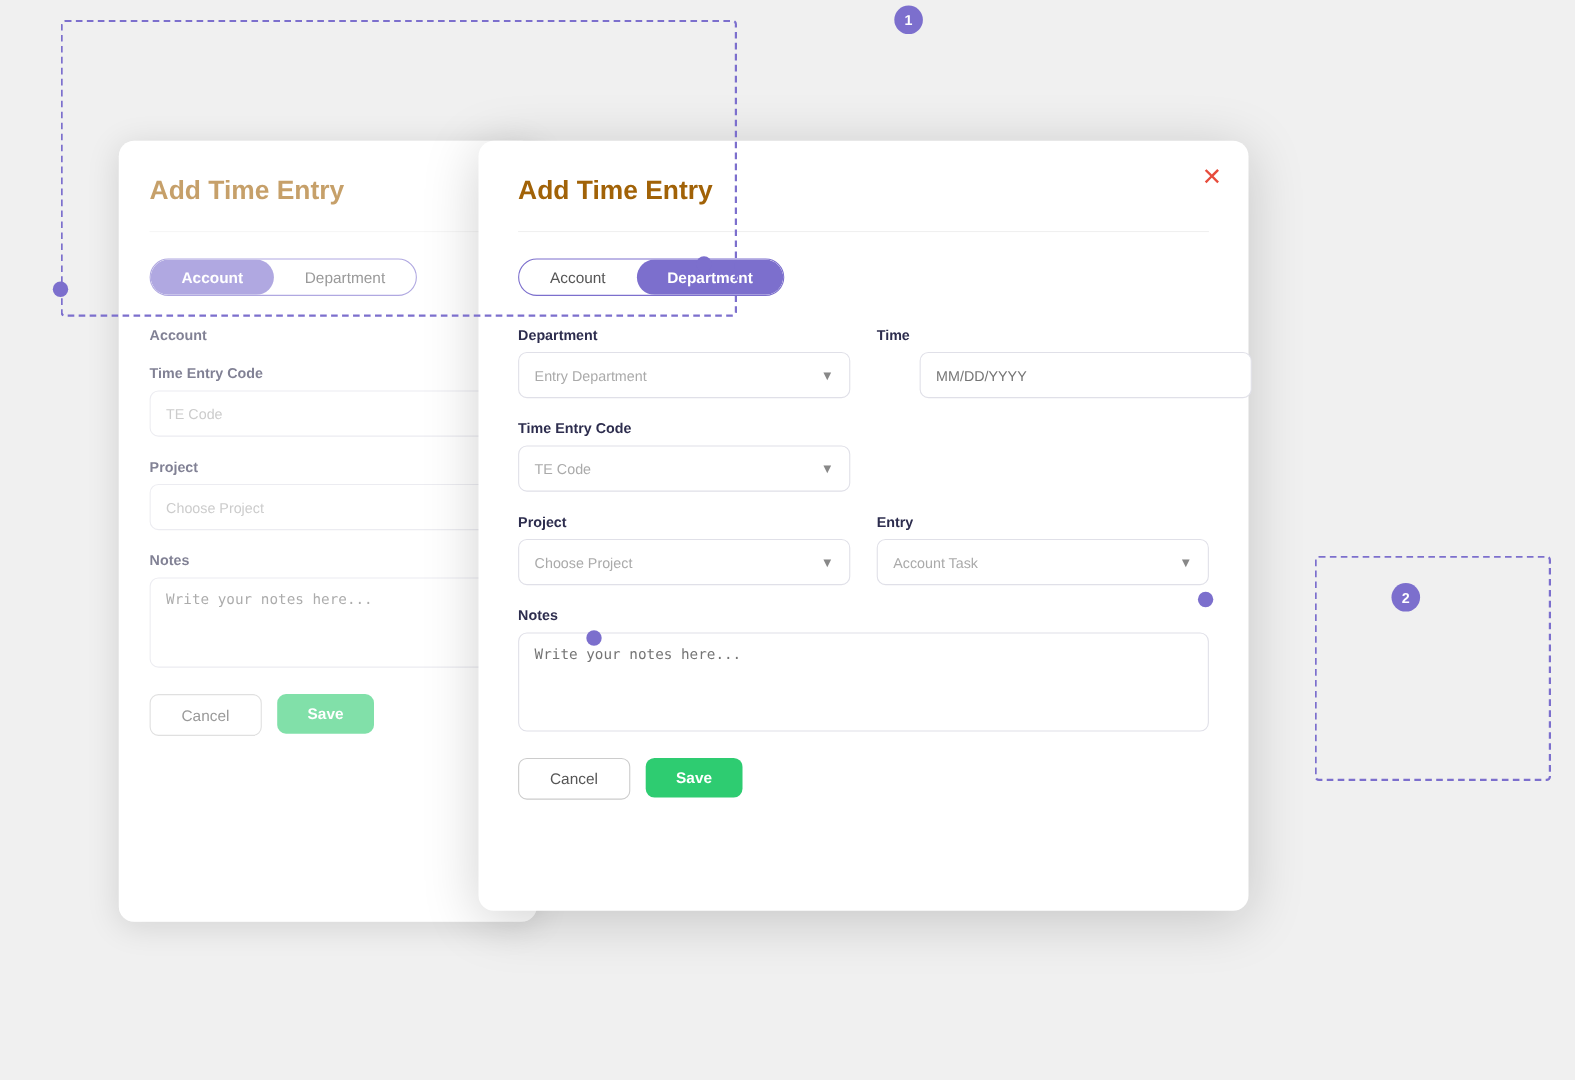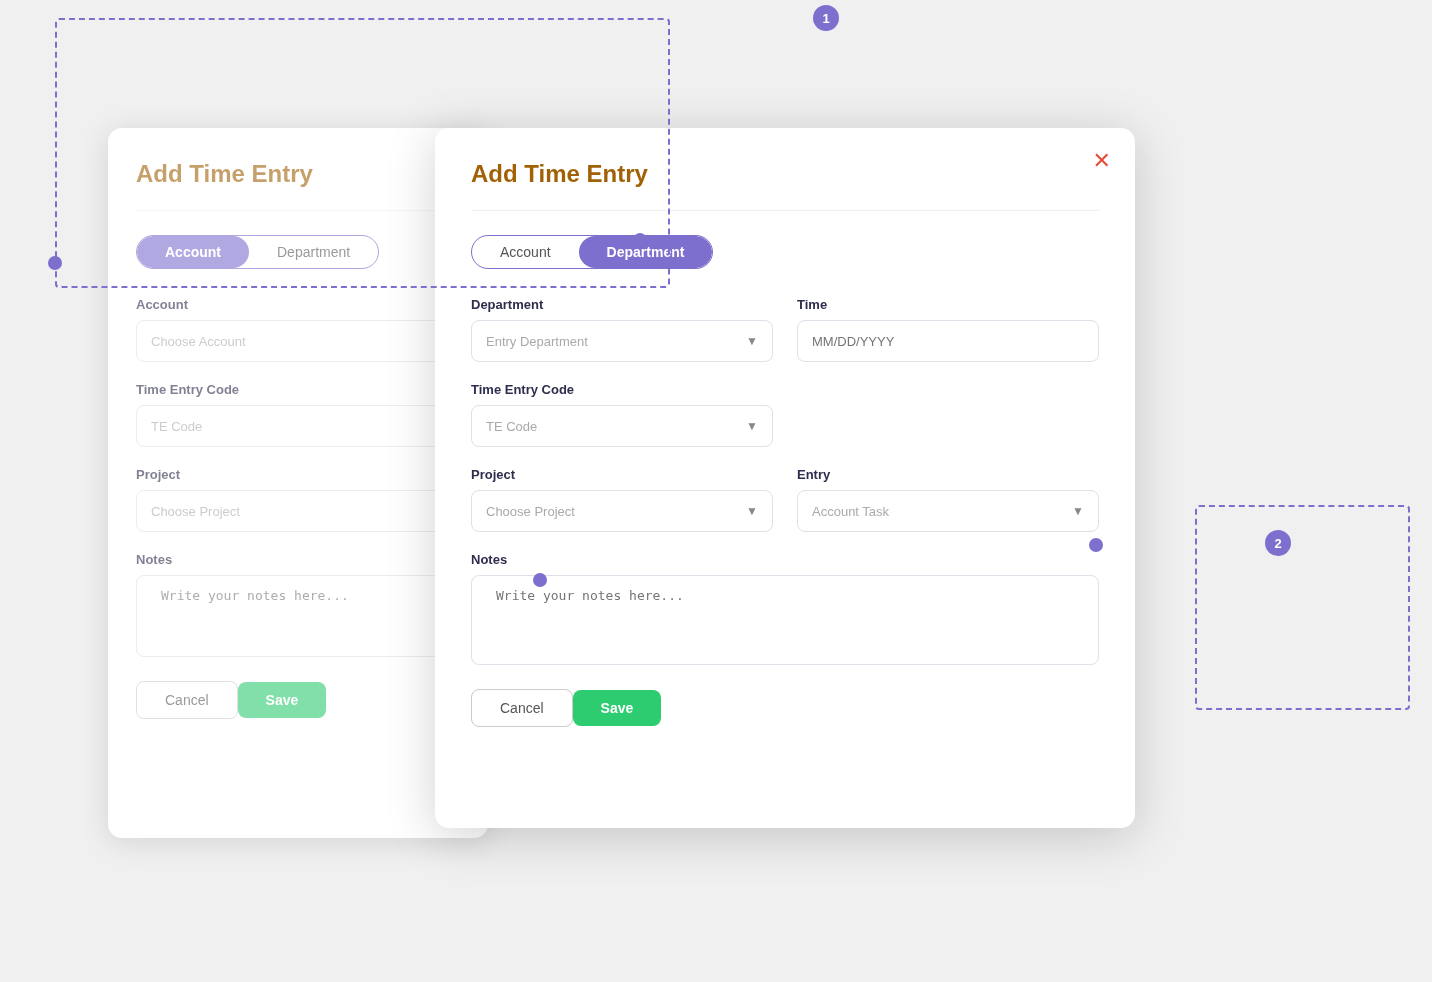--- a/index.html
+++ b/index.html
@@ -171,40 +171,41 @@
     .field-input {
       border: 1.5px solid #e0e0e8;
       border-radius: 8px;
       padding: 10px 14px;
       font-size: 13px;
       color: #be185d;
       background: white;
       min-height: 42px;
       outline: none;
       width: 100%;
+      margin-left: 39px;
     }
     .field-textarea {
       border: 1.5px solid #e0e0e8;
       border-radius: 8px;
-      padding: 12px 24px;
+      padding: 12px 14px;
       font-size: 13px;
       color: #aaa;
       background: white;
       height: 82px;
       resize: none;
       outline: none;
       width: 100%;
     }
 
     
     .btn-row {
       display: flex;
-      gap: 0;
+      gap: 14px;
       margin-top: 24px;
-      align-items: center;
+      align-items: flex-start;
     }
     .btn-cancel {
       padding: 10px 28px;
       border: 1.5px solid #ccc;
       border-radius: 8px;
       background: white;
       color: #555;
       font-size: 14px;
       font-weight: 500;
       cursor: pointer;
@@ -265,24 +266,20 @@
   <div class="dialog-title">Add Time Entry</div>
   <div class="section-divider"></div>
 
   <div class="tab-group">
     <button class="tab-btn active">Account</button>
     <button class="tab-btn">Department</button>
   </div>
 
   <div class="form-field-full">
     <div class="field-label">Account</div>
-    <div class="field-select">
-      <span>Choose Account</span>
-      <span class="chevron">▼</span>
-    </div>
   </div>
 
   <div class="form-field-full">
     <div class="field-label">Time Entry Code</div>
     <div class="field-select">
       <span>TE Code</span>
       <span class="chevron">▼</span>
     </div>
   </div>
 

